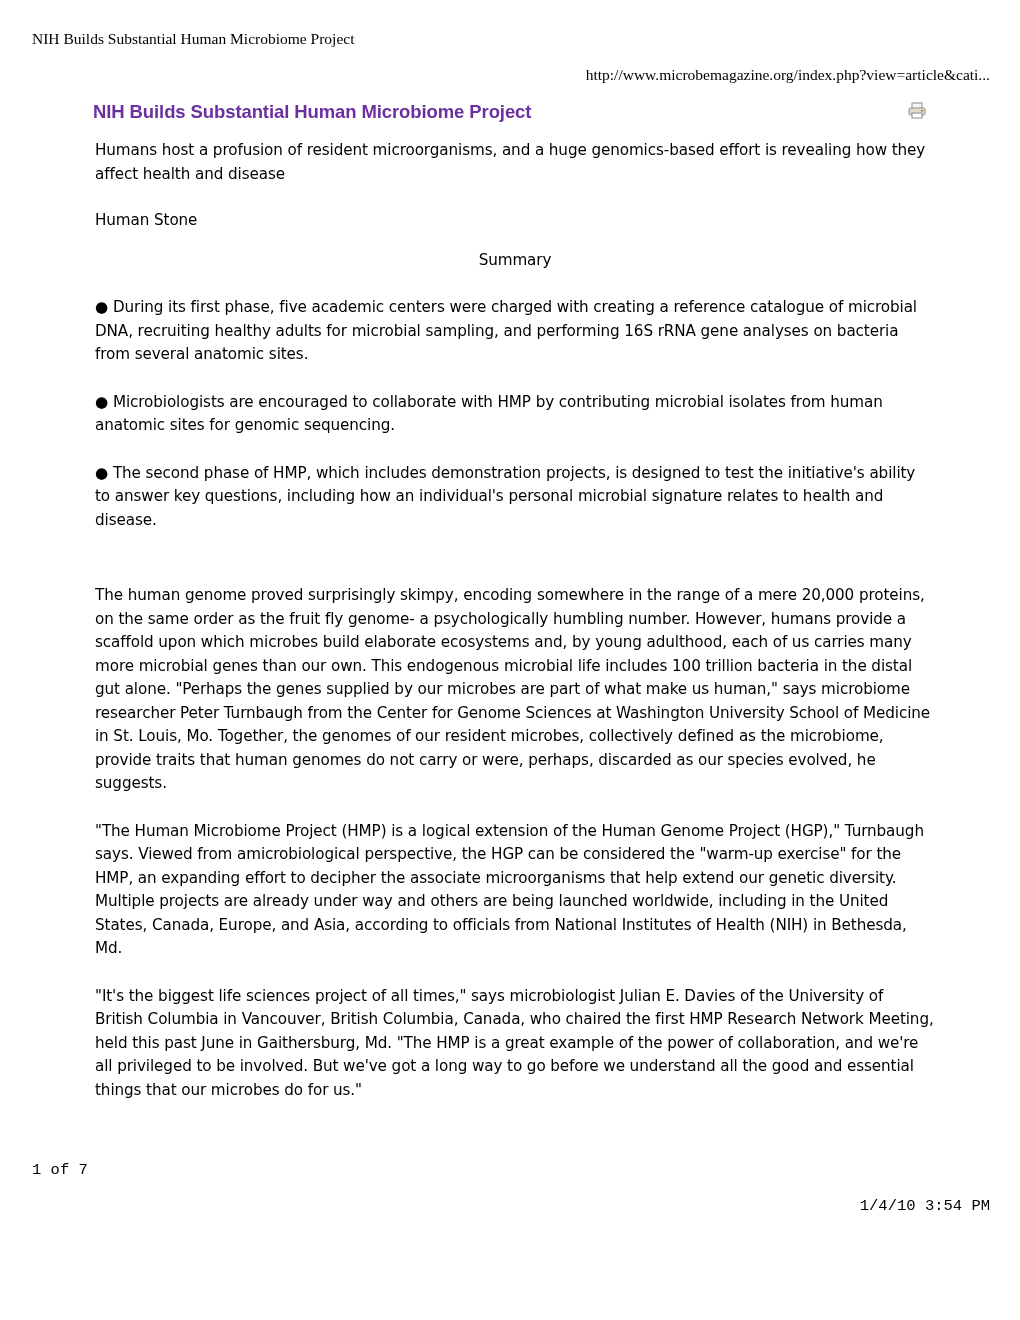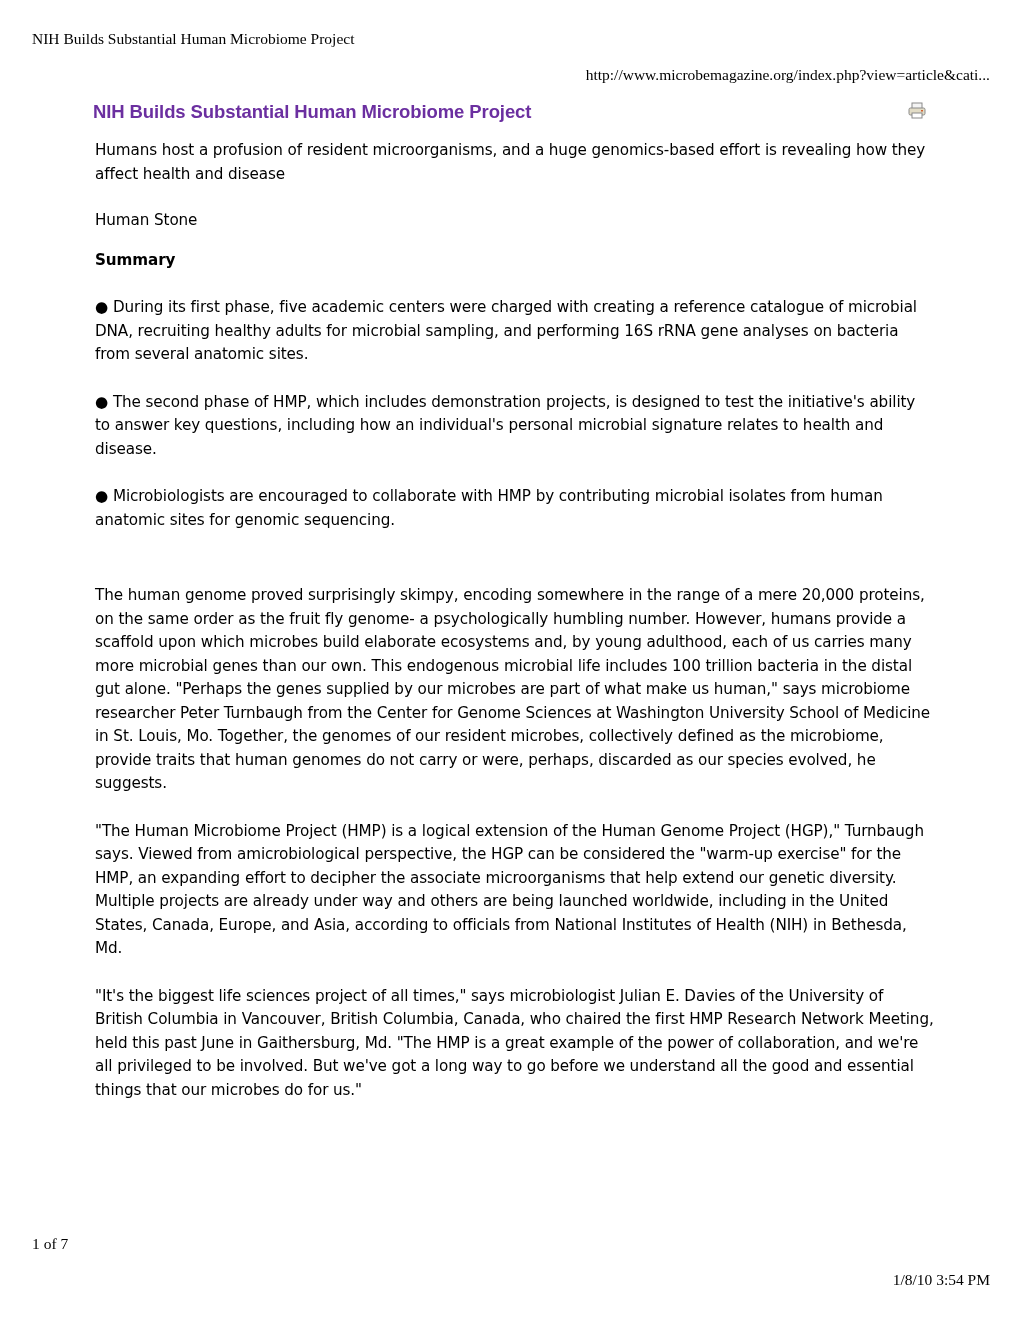--- a/index.html
+++ b/index.html
@@ -2,38 +2,38 @@
 <html><head>
 <meta charset="utf-8">
 <style>
   html, body { margin: 0; padding: 0; background: #ffffff; }
   body { width: 1020px; height: 1320px; position: relative; overflow: hidden; color: #000; }
   .print-header, .print-footer {
     position: absolute; left: 0; width: 1020px;
     font-family: "Liberation Serif", serif; font-size: 15.5px; color: #000;
   }
   .print-header { top: 30px; height: 20px; }
-  .print-footer { top: 1235px; height: 20px; }
+  .print-footer { top: 1161px; height: 20px; font-family: Liberation Mono, monospace; }
   .hdr-left { position: absolute; left: 32px; top: 0; white-space: nowrap; }
   .hdr-right { position: absolute; right: 30px; top: 0; white-space: nowrap; margin-top: 36px; }
   .article {
     position: absolute; left: 95px; top: 98px; width: 840px;
     font-family: "DejaVu Sans", sans-serif; font-size: 15.2px; line-height: 23.5px;
     letter-spacing: -0.1px;
   }
   .title-row { position: relative; height: 30px; }
   .title {
     position: absolute; left: -2px; top: 2px; margin: 0;
     font-family: "Liberation Sans", sans-serif; font-weight: bold; font-size: 18.5px;
     color: #6b2fa0; line-height: 24px; white-space: nowrap;
   }
   .print-btn { position: absolute; left: 812px; top: 3px; width: 20px; height: 20px; cursor: pointer; }
   .deck { margin-top: 11px; }
   .author { margin-top: 23px; }
-  .summary-label { margin-top: 16px; font-weight: bold; }
+  .summary-label { margin-top: 16px; font-weight: normal; text-align: center; }
   p { margin: 0; }
   .gap { margin-top: 24px; }
   .gap2 { margin-top: 52px; }
 </style>
 </head>
 <body>
 
 <div class="print-header">
   <span class="hdr-left">NIH Builds Substantial Human Microbiome Project</span>
   <span class="hdr-right">http://www.microbemagazine.org/index.php?view=article&amp;cati...</span>
@@ -51,27 +51,27 @@
       </svg>
     </span>
   </div>
 
   <p class="deck">Humans host a profusion of resident microorganisms, and a huge genomics-based effort is revealing how they affect health and disease</p>
   <p class="author">Human Stone</p>
   <p class="summary-label">Summary</p>
 
   <div>
     <p class="gap">● During its first phase, five academic centers were charged with creating a reference catalogue of microbial DNA, recruiting healthy adults for microbial sampling, and performing 16S rRNA gene analyses on bacteria from several anatomic sites.</p>
+    <p class="gap">● Microbiologists are encouraged to collaborate with HMP by contributing microbial isolates from human anatomic sites for genomic sequencing.</p>
     <p class="gap">● The second phase of HMP, which includes demonstration projects, is designed to test the initiative's ability to answer key questions, including how an individual's personal microbial signature relates to health and disease.</p>
-    <p class="gap">● Microbiologists are encouraged to collaborate with HMP by contributing microbial isolates from human anatomic sites for genomic sequencing.</p>
   </div>
 
   <div>
     <p class="gap2">The human genome proved surprisingly skimpy, encoding somewhere in the range of a mere 20,000 proteins, on the same order as the fruit fly genome- a psychologically humbling number. However, humans provide a scaffold upon which microbes build elaborate ecosystems and, by young adulthood, each of us carries many more microbial genes than our own. This endogenous microbial life includes 100 trillion bacteria in the distal gut alone. "Perhaps the genes supplied by our microbes are part of what make us human," says microbiome researcher Peter Turnbaugh from the Center for Genome Sciences at Washington University School of Medicine in St. Louis, Mo. Together, the genomes of our resident microbes, collectively defined as the microbiome, provide traits that human genomes do not carry or were, perhaps, discarded as our species evolved, he suggests.</p>
     <p class="gap">"The Human Microbiome Project (HMP) is a logical extension of the Human Genome Project (HGP)," Turnbaugh says. Viewed from amicrobiological perspective, the HGP can be considered the "warm-up exercise" for the HMP, an expanding effort to decipher the associate microorganisms that help extend our genetic diversity. Multiple projects are already under way and others are being launched worldwide, including in the United States, Canada, Europe, and Asia, according to officials from National Institutes of Health (NIH) in Bethesda, Md.</p>
     <p class="gap">"It's the biggest life sciences project of all times," says microbiologist Julian E. Davies of the University of British Columbia in Vancouver, British Columbia, Canada, who chaired the first HMP Research Network Meeting, held this past June in Gaithersburg, Md. "The HMP is a great example of the power of collaboration, and we're all privileged to be involved. But we've got a long way to go before we understand all the good and essential things that our microbes do for us."</p>
   </div>
 </div>
 
 <div class="print-footer">
   <span class="hdr-left">1 of 7</span>
-  <span class="hdr-right">1/8/10 3:54 PM</span>
+  <span class="hdr-right">1/4/10 3:54 PM</span>
 </div>
 
 </body></html>

